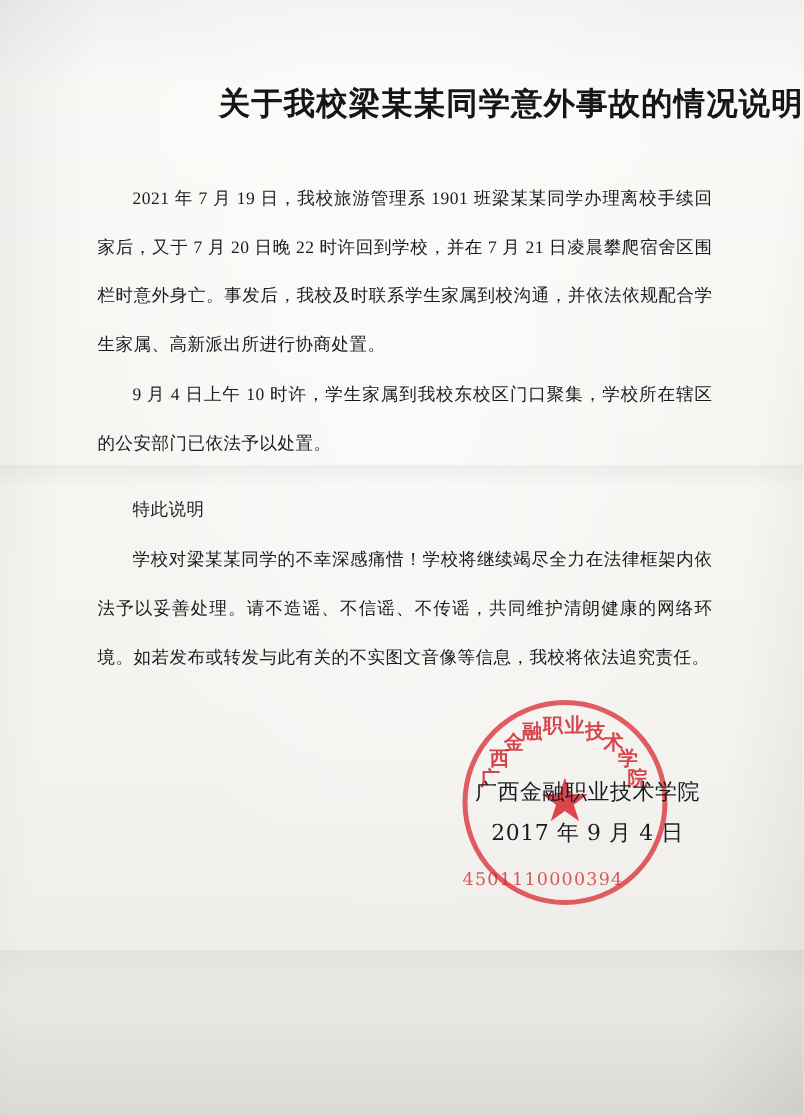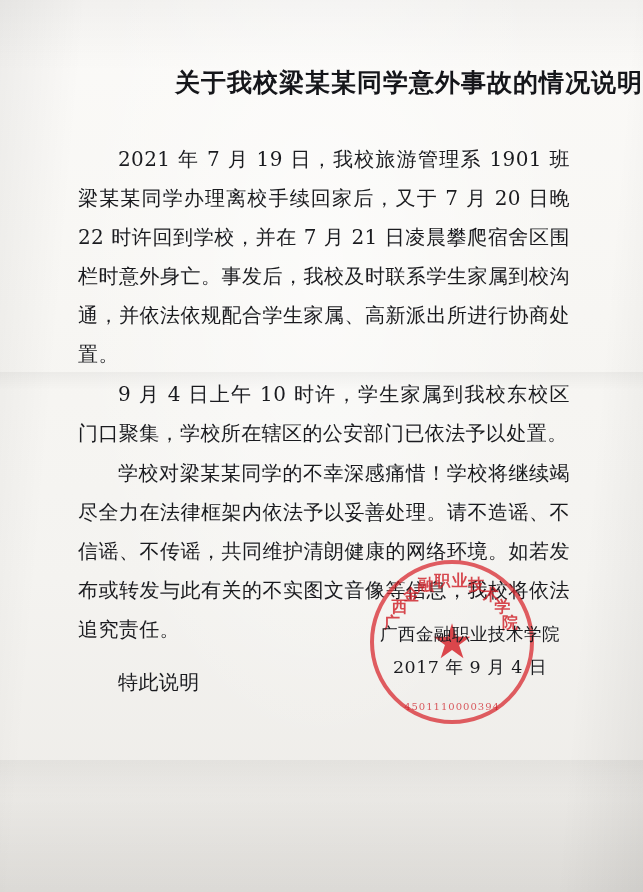--- a/index.html
+++ b/index.html
@@ -57,28 +57,29 @@
   }
 
   .body-block {
     position: absolute;
     top: 140px;
     left: 78px;
     width: 492px;
   }
 
   .para {
-    font-size: 20px;
+    font-size: 14px;
     line-height: 39px;
     color: #1a1b1f;
     text-align: justify;
     text-justify: inter-character;
     text-indent: 2em;
     margin: 0 0 1px 0;
     letter-spacing: 0.4px;
+    font-family: Liberation Serif, serif;
   }
 
   .para-last {
     text-indent: 2em;
     margin-top: 14px;
   }
 
   
   .seal {
     position: absolute;
@@ -122,22 +123,22 @@
     margin: -11px 0 0 -11px;
     text-align: center;
     line-height: 22px;
     font-size: 16px;
   }
   .seal-bottom {
     position: absolute;
     bottom: 12px;
     left: 0;
     right: 0;
-    text-align: center;
-    font-size: 10px;
+    text-align: left;
+    font-size: 14px;
     color: rgba(206, 28, 36, 0.72);
     letter-spacing: 1px;
   }
 
   .sign-block {
     position: absolute;
     left: 355px;
     top: 618px;
     width: 230px;
     text-align: center;
@@ -156,22 +157,22 @@
 
   <div class="paper-shade"></div>
   <div class="paper-crease crease-1"></div>
   <div class="paper-crease crease-2"></div>
 
   <div class="doc-title">关于我校梁某某同学意外事故的情况说明</div>
 
   <div class="body-block">
     <p class="para">2021 年 7 月 19 日，我校旅游管理系 1901 班梁某某同学办理离校手续回家后，又于 7 月 20 日晚 22 时许回到学校，并在 7 月 21 日凌晨攀爬宿舍区围栏时意外身亡。事发后，我校及时联系学生家属到校沟通，并依法依规配合学生家属、高新派出所进行协商处置。</p>
     <p class="para">9 月 4 日上午 10 时许，学生家属到我校东校区门口聚集，学校所在辖区的公安部门已依法予以处置。</p>
+    <p class="para para-last">特此说明</p>
     <p class="para">学校对梁某某同学的不幸深感痛惜！学校将继续竭尽全力在法律框架内依法予以妥善处理。请不造谣、不信谣、不传谣，共同维护清朗健康的网络环境。如若发布或转发与此有关的不实图文音像等信息，我校将依法追究责任。</p>
-    <p class="para para-last">特此说明</p>
   </div>
 
   <div class="seal">
     <div class="seal-ring"></div>
     <div class="seal-star">★</div>
     <div class="seal-text">
       <span class="seal-char" style="transform: rotate(-72deg) translateY(-62px) rotate(72deg);">广</span>
       <span class="seal-char" style="transform: rotate(-56deg) translateY(-62px) rotate(56deg);">西</span>
       <span class="seal-char" style="transform: rotate(-40deg) translateY(-62px) rotate(40deg);">金</span>
       <span class="seal-char" style="transform: rotate(-24deg) translateY(-62px) rotate(24deg);">融</span>

